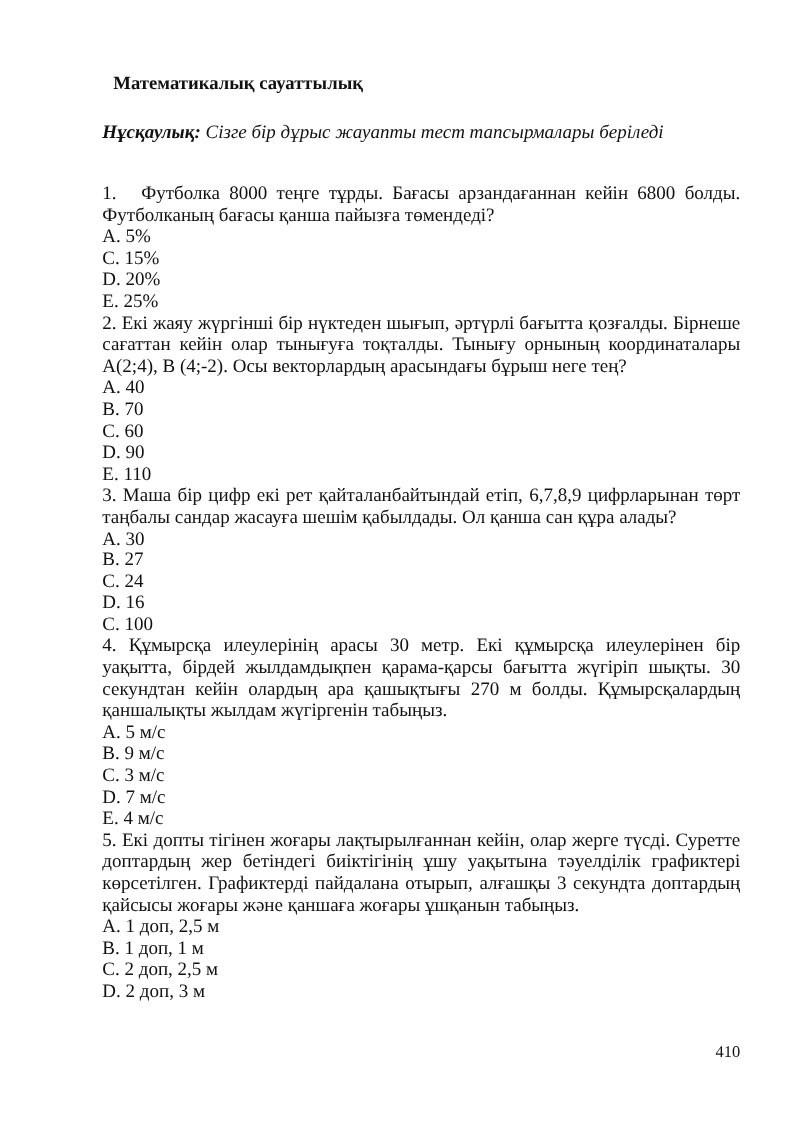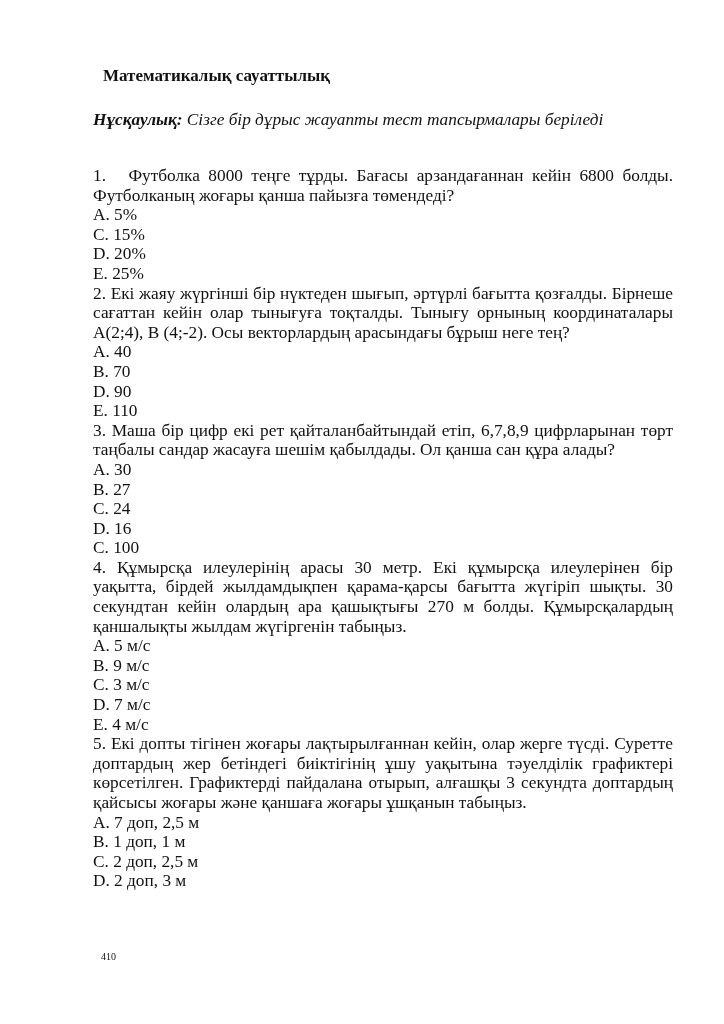--- a/index.html
+++ b/index.html
@@ -66,22 +66,22 @@
   }
   .option {
     margin: 0;
     white-space: nowrap;
   }
   .page-number {
     position: absolute;
     top: 948px;
     left: 0;
     width: 580px;
-    text-align: left;
-    font-size: 10px;
+    text-align: right;
+    font-size: 15px;
     line-height: 18px;
     padding-left: 8px;
     box-sizing: border-box;
   }
   .line {
     display: block;
     text-align: justify;
     text-align-last: justify;
     white-space: normal;
   }
@@ -96,36 +96,37 @@
 
   <div class="title">Математикалық сауаттылық</div>
 
   <div class="instruction"><span class="label">Нұсқаулық:</span><span> Сізге бір дұрыс жауапты тест тапсырмалары беріледі</span></div>
 
   <div class="questions">
 
     <div class="question q1">
       <div class="q-text">
         <span class="line"><span class="num">1.</span> <span>Футболка 8000 теңге тұрды. Бағасы арзандағаннан кейін 6800 болды.</span></span>
-        <span class="line last">Футболканың жоғары қанша пайызға төмендеді?</span>
+        <span class="line last">Футболканың бағасы қанша пайызға төмендеді?</span>
       </div>
       <div class="option">A. 5%</div>
       <div class="option">C. 15%</div>
       <div class="option">D. 20%</div>
       <div class="option">E. 25%</div>
     </div>
 
     <div class="question q2">
       <div class="q-text">
         <span class="line"><span class="num">2.</span> <span>Екі жаяу жүргінші бір нүктеден шығып, әртүрлі бағытта қозғалды. Бірнеше</span></span>
         <span class="line">сағаттан кейін олар тынығуға тоқталды.  Тынығу орнының координаталары</span>
         <span class="line last">A(2;4), B (4;-2). Осы векторлардың арасындағы бұрыш неге тең?</span>
       </div>
       <div class="option">A. 40</div>
       <div class="option">B. 70</div>
+      <div class="option">C. 60</div>
       <div class="option">D. 90</div>
       <div class="option">E. 110</div>
     </div>
 
     <div class="question q3">
       <div class="q-text">
         <span class="line"><span class="num">3.</span> <span>Маша бір цифр екі рет қайталанбайтындай етіп, 6,7,8,9 цифрларынан төрт</span></span>
         <span class="line last">таңбалы сандар жасауға шешім қабылдады. Ол қанша сан құра алады?</span>
       </div>
       <div class="option">A. 30</div>
@@ -149,21 +150,21 @@
       <div class="option">E. 4 м/с</div>
     </div>
 
     <div class="question q5">
       <div class="q-text">
         <span class="line"><span class="num">5.</span> <span>Екі допты тігінен жоғары лақтырылғаннан кейін, олар жерге түсді. Суретте</span></span>
         <span class="line">доптардың жер бетіндегі биіктігінің ұшу уақытына тәуелділік графиктері</span>
         <span class="line">көрсетілген. Графиктерді пайдалана отырып, алғашқы 3 секундта доптардың</span>
         <span class="line last">қайсысы жоғары және қаншаға жоғары ұшқанын табыңыз.</span>
       </div>
-      <div class="option">A. 7 доп, 2,5 м</div>
+      <div class="option">A. 1 доп, 2,5 м</div>
       <div class="option">B. 1 доп, 1 м</div>
       <div class="option">C. 2 доп, 2,5 м</div>
       <div class="option">D. 2 доп, 3 м</div>
     </div>
 
   </div>
 
   <div class="page-number">410</div>
 
 </div>

